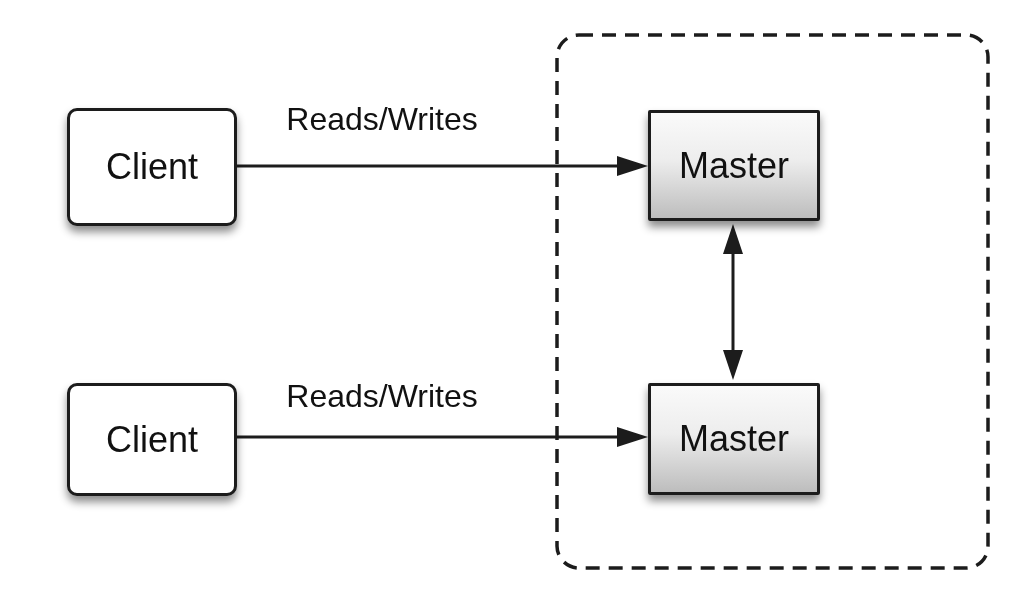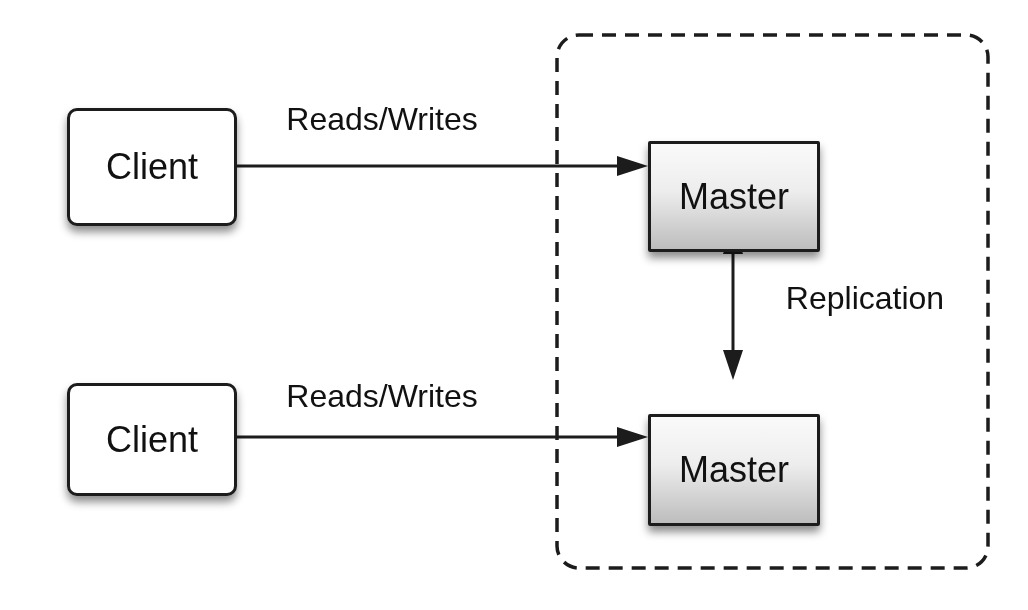--- a/index.html
+++ b/index.html
@@ -46,21 +46,20 @@
     background: var(--client-fill, #fff);
     border-radius: 10px;
     margin-left: 24px;
   }
   .node.master {
     background: linear-gradient(180deg,
       var(--master-grad-top, #fafafa) 0%,
       var(--master-grad-mid, #ededed) 45%,
       var(--master-grad-bottom, #bdbdbd) 100%);
     border-radius: 2px;
-    margin-top: 31px;
   }
   .edge-label {
     position: absolute;
     transform: translateX(-50%);
     font-size: 32px;
     line-height: 1.1;
     white-space: nowrap;
   }
   
   #client-top    { left: 43px;  top: 108px; width: 170px; height: 118px; }
@@ -110,15 +109,14 @@
   </div>
 
   <div id="master-bottom" class="node master">
     <span>Master</span>
   </div>
 
   <div id="label-rw-top" class="edge-label">Reads/Writes</div>
 
   <div id="label-rw-bottom" class="edge-label">Reads/Writes</div>
 
-  <div id="label-repl" class="edge-label">Replication</div>
 
 </div>
 
 </body></html>

